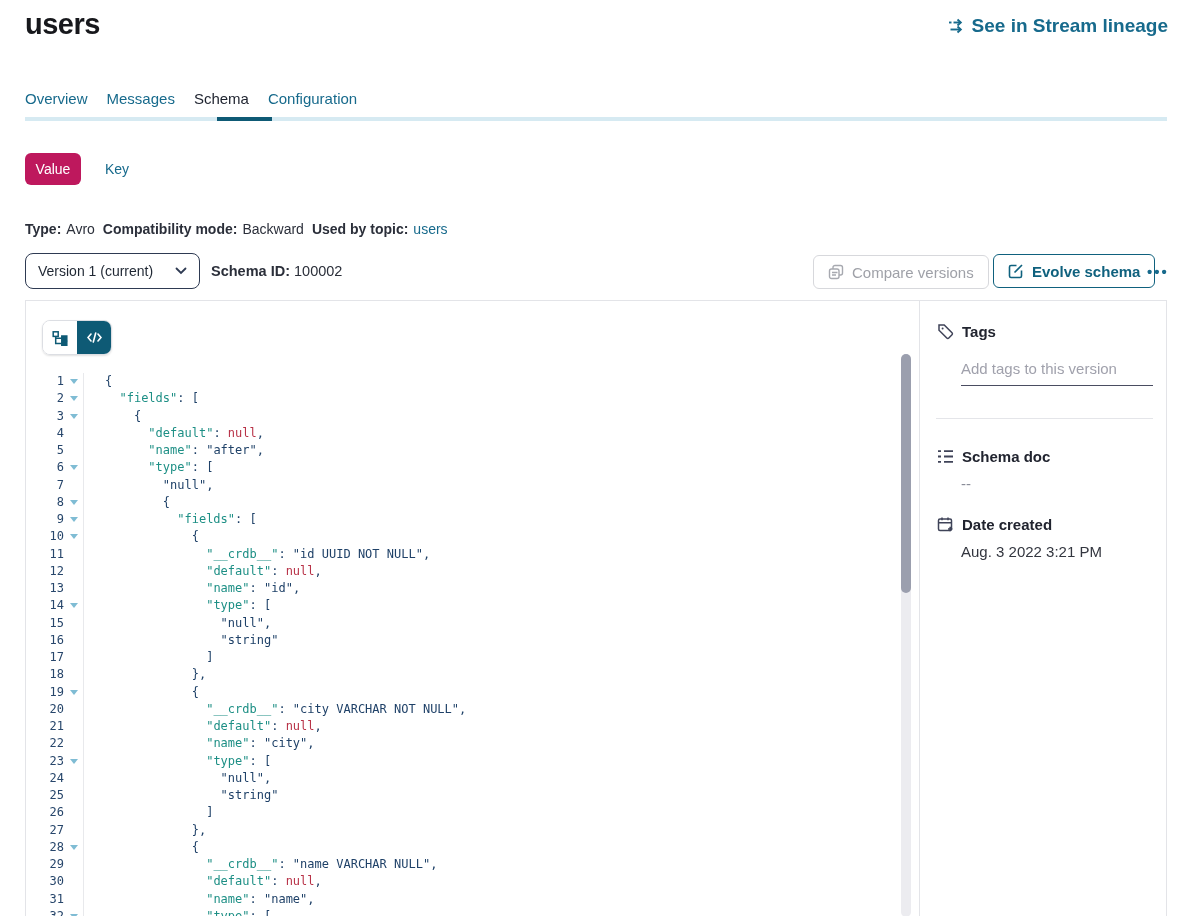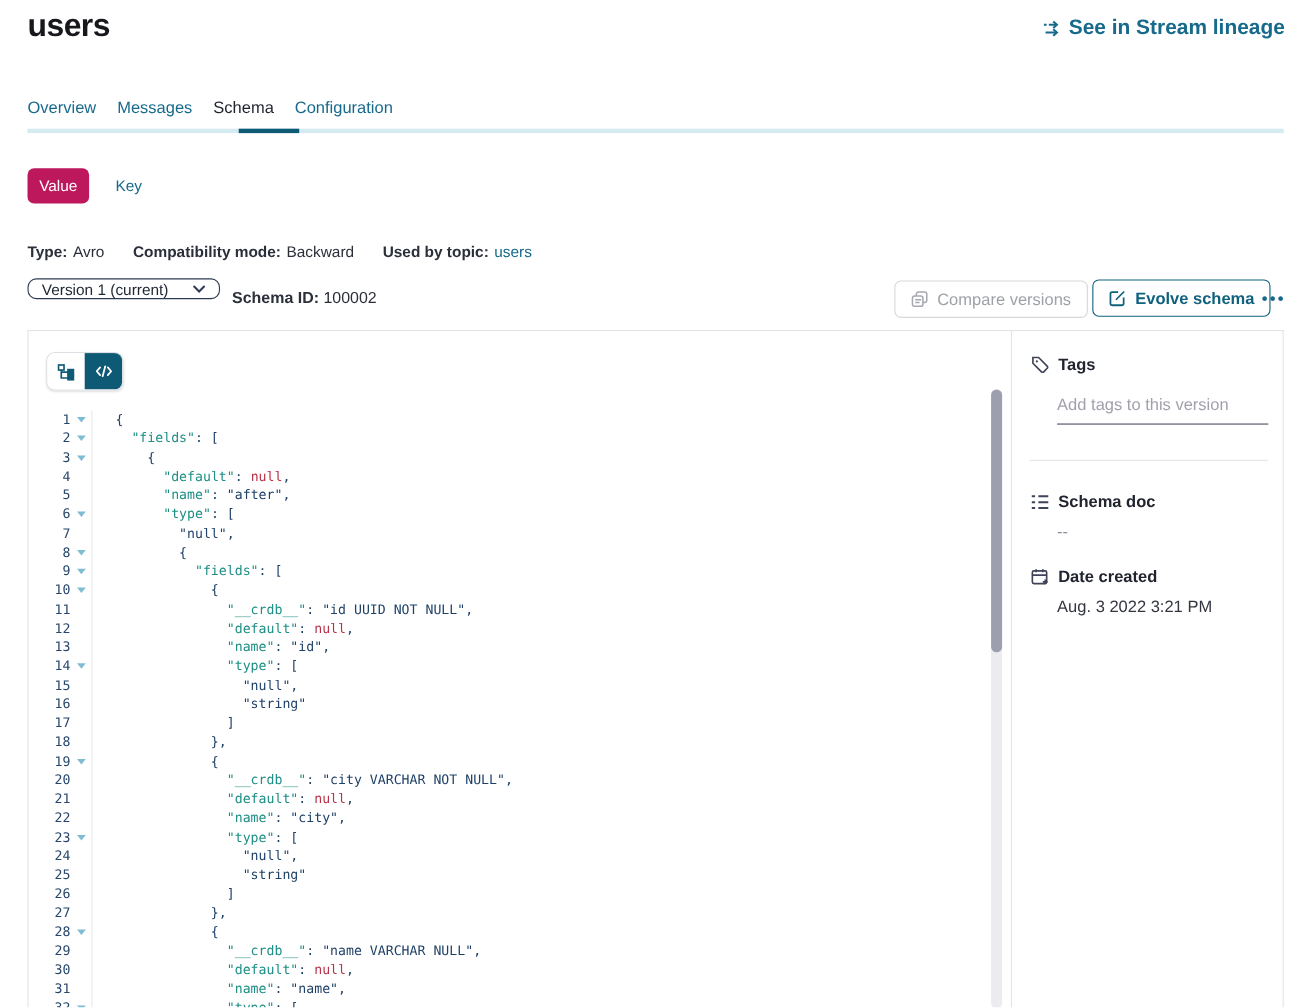--- a/index.html
+++ b/index.html
@@ -20,27 +20,27 @@
   .tab-track { position:absolute; left:25px; top:117px; width:1142px; height:4px; background:#d6eaf2; }
   .tab-active-ind { position:absolute; top:0; height:4px; background:#0e5a75; }
 
   
   .value-btn { position:absolute; left:25px; top:153px; width:56px; height:32px;
     background:#be185d; color:#fff; border:none; border-radius:6px; font-size:14px;
     font-family:inherit; cursor:pointer; }
   .key-link { position:absolute; left:105px; top:161px; color:#176a8c; font-size:14px; cursor:pointer; }
 
   
-  .meta { position:absolute; left:25px; top:221px; display:flex; gap:26px; font-size:14px; color:#2b2f3a; }
+  .meta { position:absolute; left:25px; top:221px; display:flex; gap:8px; font-size:14px; color:#2b2f3a; }
   .meta .grp { display:flex; gap:5px; }
   .meta .lbl { font-weight:700; }
   .meta .lnk { color:#176a8c; cursor:pointer; }
 
   
-  .select { position:absolute; left:25px; top:253px; width:175px; height:19px;
+  .select { position:absolute; left:25px; top:253px; width:175px; height:36px;
     border:1.5px solid #2e3a52; border-radius:8px; display:flex; align-items:center;
     justify-content:space-between; padding:0 12px; font-size:14px; color:#1f2733; cursor:pointer; background:#fff; }
   .schema-id { position:absolute; left:211px; top:263px; font-size:14.5px; color:#2b2f3a; }
   .schema-id b { font-weight:700;text-align:center; }
   .btn { display:flex; align-items:center; gap:8px; border-radius:6px; font-size:15px;
     font-family:inherit; background:#fff; cursor:pointer; }
   .btn-compare { position:absolute; left:813px; top:255px; height:34px; padding:0 14px;
     border:1px solid #d7d8dc; color:#9fa1a8; font-weight:500; }
   .btn-evolve { position:absolute; left:993px; top:254px; height:34px; padding:0 14px;
     border:1px solid #0f617e; color:#0f617e; font-weight:700; }

